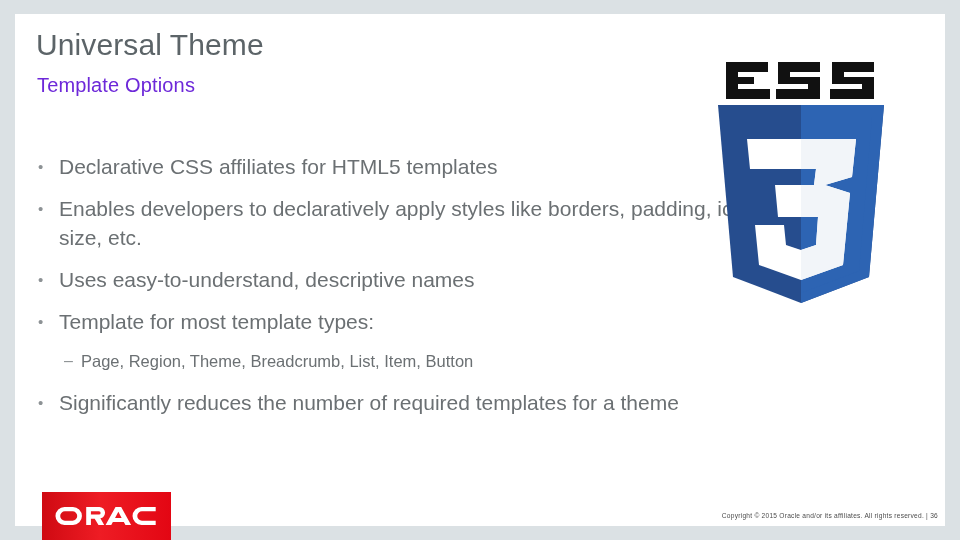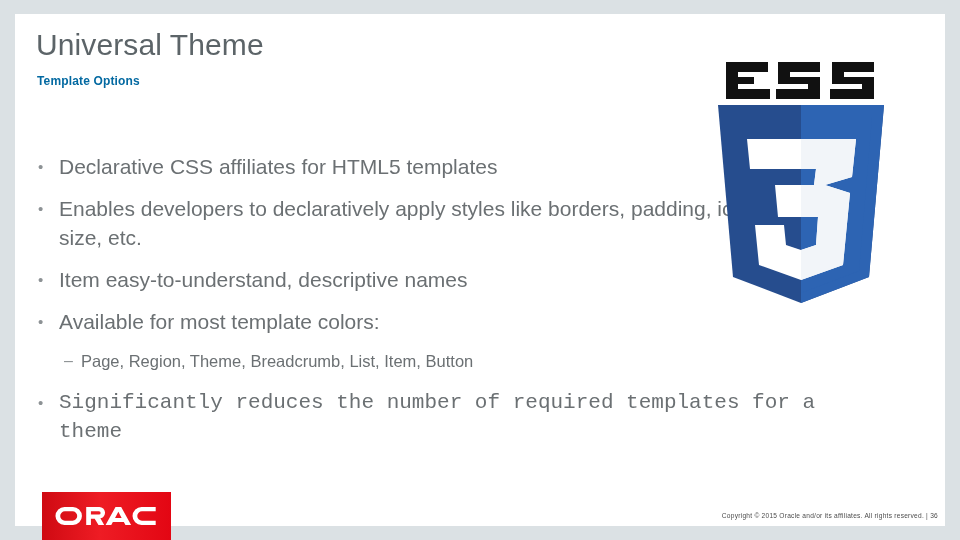--- a/index.html
+++ b/index.html
@@ -41,23 +41,23 @@
     font-size: 30px;
     font-weight: 400;
     color: #5c6468;
     letter-spacing: 0.1px;
     white-space: nowrap;
   }
   #slide-subtitle {
     position: absolute;
     left: 37px;
     top: 74px;
-    font-size: 12px;
-    font-weight: bold;
-    color: #0369a1;
+    font-size: 20px;
+    font-weight: normal;
+    color: #6d28d9;
     letter-spacing: 0.15px;
     white-space: nowrap;
   }
 
   
   #bullet-list {
     position: absolute;
     left: 38px;
     top: 152px;
     width: 820px;
@@ -92,21 +92,20 @@
   .bullet-level-2 .bullet-marker {
     width: 17px;
     font-size: 16px;
     line-height: 24px;
   }
   .bullet-text {
     flex: 1 1 auto;
   }
   .bullet-wide {
     width: 830px;
-    font-family: Liberation Mono, monospace;
   }
 
   
   #css3-logo {
     position: absolute;
     left: 706px;
     top: 58px;
     width: 190px;
     height: 245px;
   }
@@ -172,26 +171,26 @@
       <span class="bullet-text">Declarative CSS affiliates for HTML5 templates</span>
     </div>
 
     <div class="bullet-row bullet-level-1">
       <span class="bullet-marker">•</span>
       <span class="bullet-text">Enables developers to declaratively apply styles like borders,  padding, icons, colors, size, etc.</span>
     </div>
 
     <div class="bullet-row bullet-level-1">
       <span class="bullet-marker">•</span>
-      <span class="bullet-text">Item easy-to-understand, descriptive names</span>
-    </div>
-
-    <div class="bullet-row bullet-level-1">
-      <span class="bullet-marker">•</span>
-      <span class="bullet-text">Available for most template colors:</span>
+      <span class="bullet-text">Uses easy-to-understand, descriptive names</span>
+    </div>
+
+    <div class="bullet-row bullet-level-1">
+      <span class="bullet-marker">•</span>
+      <span class="bullet-text">Template for most template types:</span>
     </div>
 
     <div class="bullet-row bullet-level-2">
       <span class="bullet-marker">–</span>
       <span class="bullet-text">Page, Region, Theme, Breadcrumb, List, Item, Button</span>
     </div>
 
     <div class="bullet-row bullet-level-1">
       <span class="bullet-marker">•</span>
       <span class="bullet-text bullet-wide">Significantly reduces the number of required templates for a theme</span>

